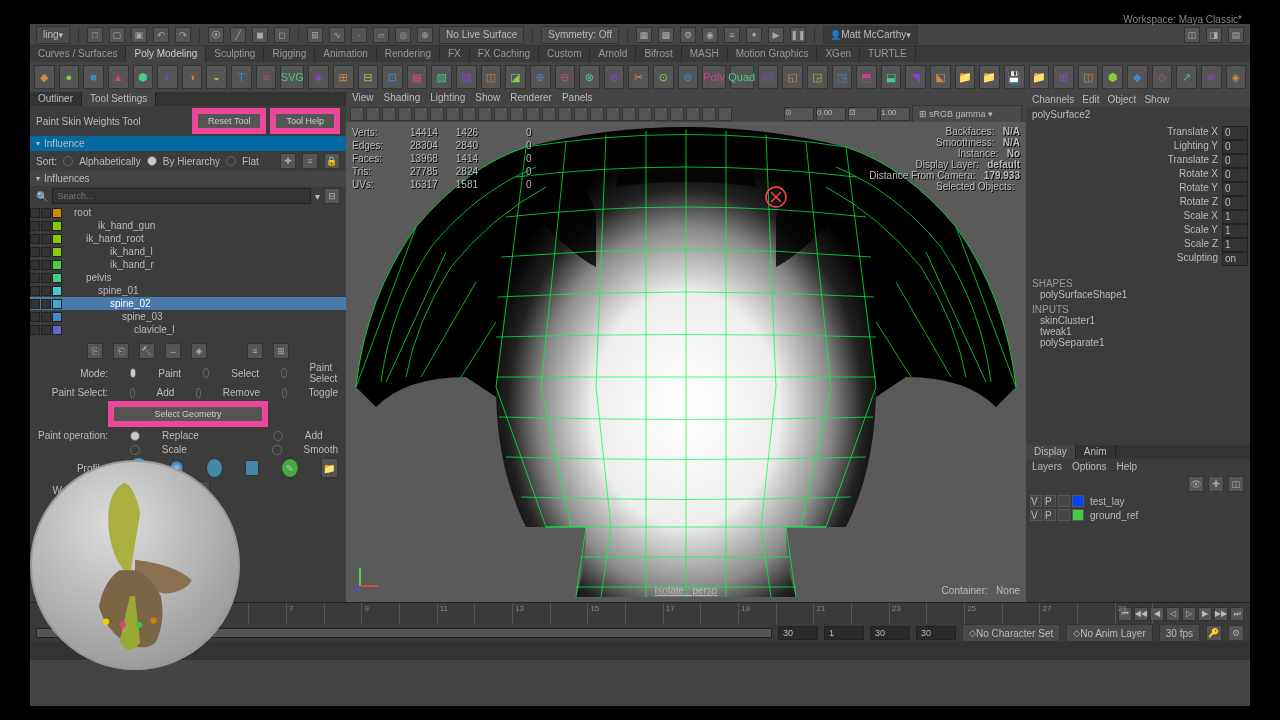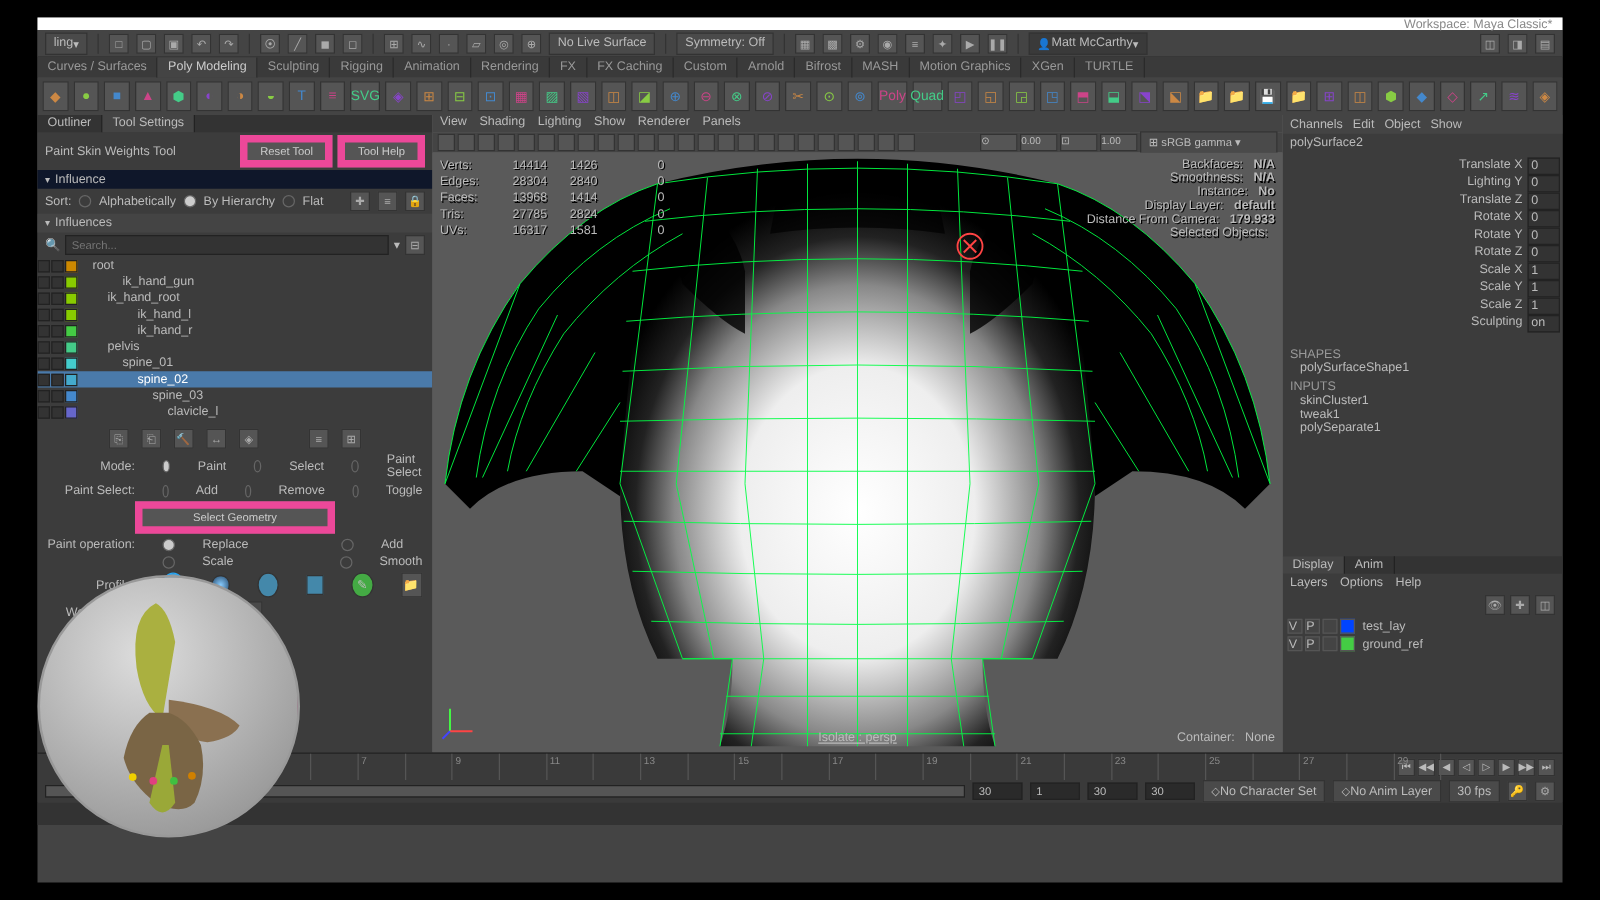--- a/index.html
+++ b/index.html
@@ -1,37 +1,37 @@
 <!DOCTYPE html>
 <html><head>
 <meta charset="utf-8">
 <style>
 * { margin:0; padding:0; box-sizing:border-box; font-family:Arial,sans-serif; font-size:10px; color:#bbb; }
 body { background:#000; width:1280px; height:720px; overflow:hidden; position:relative; }
 .main { position:absolute; left:30px; top:14px; width:1220px; height:692px; background:#444; }
-.mainmenu { height:10px; background:#ffffff; display:flex; gap:14px; padding:0 8px; font-size:9px; color:#888; }
+.mainmenu { height:10px; background:#000000; display:flex; gap:14px; padding:0 8px; font-size:9px; color:#888; }
 .mainmenu span { white-space:nowrap; }
 .mainmenu .ws { margin-left:auto; color:#888; }
 .row { display:flex; align-items:center; height:22px; background:#444; border-bottom:1px solid #333; padding:0 6px; gap:6px; }
 .ibtn { width:16px; height:16px; background:#555; border:1px solid #333; display:inline-flex; align-items:center; justify-content:center; font-size:9px; color:#aaa; }
 .sep { width:1px; height:16px; background:#333; margin:0 2px; }
 .dropdown { display:flex; align-items:center; padding:0 6px; height:18px; background:#4a4a4a; border:1px solid #333; font-size:9px; }
 .tabbar { display:flex; height:16px; background:#3a3a3a; font-size:9px; }
 .tabbar .tab { padding:2px 8px; color:#999; border-right:1px solid #2a2a2a; cursor:pointer; }
 .tabbar .tab.active { background:#444; color:#ccc; }
 .shelf { display:flex; height:30px; background:#444; padding:2px 4px; gap:4px; align-items:center; overflow:hidden; }
 .shelf .si { width:24px; height:24px; background:#555; border:1px solid #333; display:flex; align-items:center; justify-content:center; font-size:11px; }
 .body { display:flex; height:510px; }
 .left { width:316px; background:#3c3c3c; display:flex; flex-direction:column; }
 .tabs2 { display:flex; background:#333; height:14px; font-size:9px; }
 .tabs2 .t { padding:1px 8px; border-right:1px solid #222; }
 .tabs2 .t.active { background:#444; }
 .toolhdr { display:flex; justify-content:space-between; align-items:center; padding:2px 6px; background:#3c3c3c; font-size:10px; }
 .btn { background:#555; border:6px solid #ec4899; padding:2px 10px; font-size:9px; color:#ccc; }
-.section { background:#0f172a; padding:2px 6px; font-size:10px; display:flex; align-items:center; }
+.section { background:#0369a1; padding:2px 6px; font-size:10px; display:flex; align-items:center; }
 .section::before { content:"▾"; margin-right:4px; font-size:8px; }
 .sortrow { display:flex; gap:6px; padding:2px 6px; font-size:9px; align-items:center; }
 .radio { width:10px; height:10px; border-radius:50%; border:1px solid #666; display:inline-block; }
 .radio.on { background:#ccc; }
 .searchrow { display:flex; padding:2px 6px; gap:4px; align-items:center; }
 .searchrow input { flex:1; background:#333; border:1px solid #222; padding:2px 4px; font-size:9px; color:#aaa; }
 .tree { flex:0 0 130px; overflow:hidden; background:#3c3c3c; position:relative; }
 .tree-row { display:flex; align-items:center; height:13px; font-size:10px; }
 .tree-row.sel { background:#4a7aaa; color:#fff; }
 .tree-row.sel span { color:#fff; }

